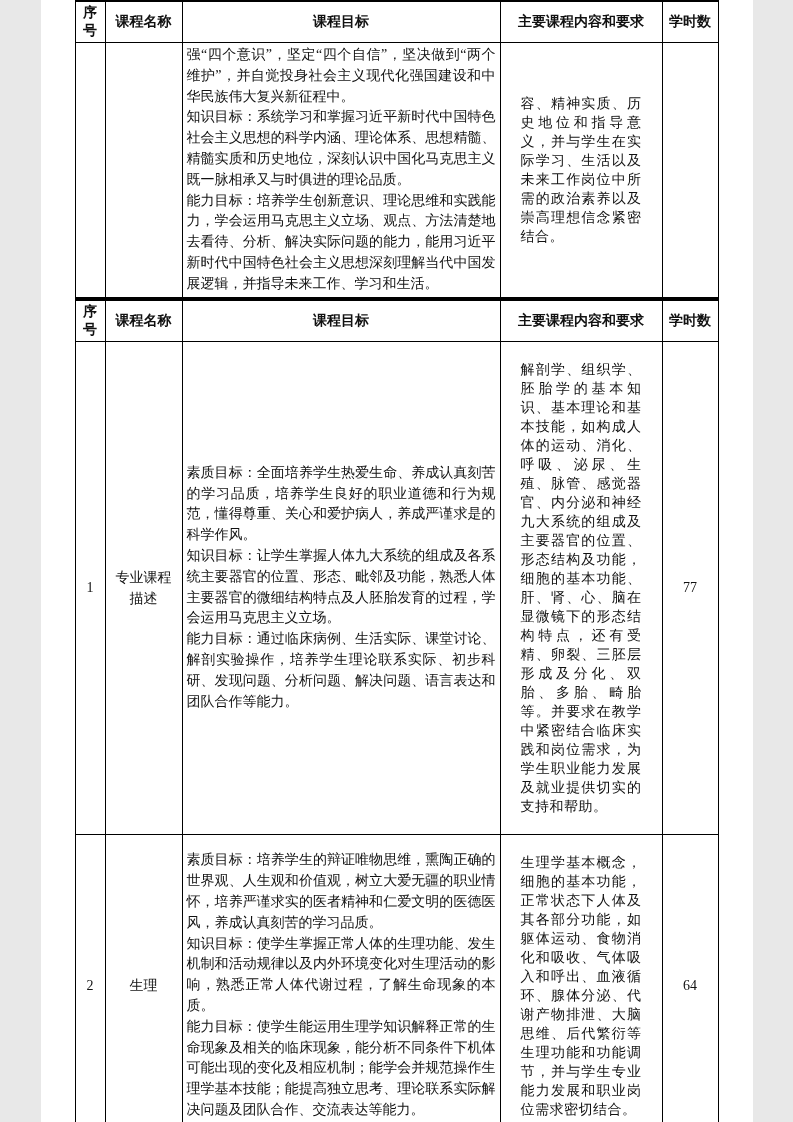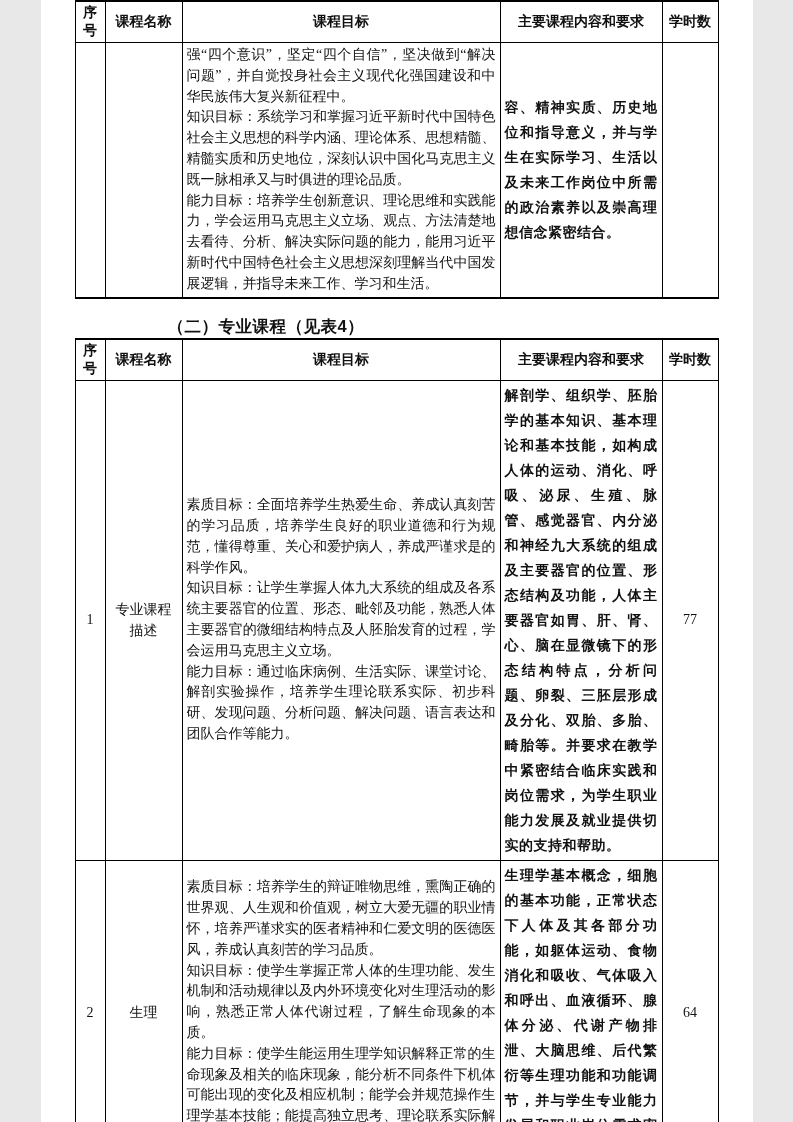--- a/index.html
+++ b/index.html
@@ -35,21 +35,21 @@
   .t1 { margin-top: 97px; }
   .t1 tr.body-row { height: 236px; }
   .t2 { margin-top: 8px; }
   .t2 tr.row-1 { height: 314px; }
   .t2 tr.row-2 { height: 232px; }
   .c-seq, .c-hours { text-align: center; }
   .c-name { text-align: center; line-height: 21px; }
   .c-obj { padding: 4px 7px; }
   .c-obj p { margin: 0; text-align: justify; line-height: 20.8px; }
   .c-cont { padding: 3px 8px; }
-  .c-cont p { margin: 0; text-align: justify; line-height: 25px; letter-spacing: 0.5px; font-weight: bold; }
+  .c-cont p { margin: 16px; text-align: justify; line-height: 19px; letter-spacing: 0.5px; }
   .va-top { vertical-align: top; }
   .va-mid { vertical-align: middle; }
   .section-heading {
     margin: 17px 0 0 127px;
     font-family: "Liberation Sans", "DejaVu Sans", sans-serif;
     font-weight: bold;
     font-size: 16.5px;
     letter-spacing: 0.5px;
   }
   .table-caption {
@@ -78,33 +78,32 @@
       <th>序号</th>
       <th>课程名称</th>
       <th>课程目标</th>
       <th>主要课程内容和要求</th>
       <th>学时数</th>
     </tr>
     <tr class="body-row">
       <td class="c-seq"></td>
       <td class="c-name"></td>
       <td class="c-obj va-top">
-        <p>强“四个意识”，坚定“四个自信”，坚决做到“解决问题”，并自觉投身社会主义现代化强国建设和中华民族伟大复兴新征程中。</p>
+        <p>强“四个意识”，坚定“四个自信”，坚决做到“两个维护”，并自觉投身社会主义现代化强国建设和中华民族伟大复兴新征程中。</p>
         <p>知识目标：系统学习和掌握习近平新时代中国特色社会主义思想的科学内涵、理论体系、思想精髓、精髓实质和历史地位，深刻认识中国化马克思主义既一脉相承又与时俱进的理论品质。</p>
         <p>能力目标：培养学生创新意识、理论思维和实践能力，学会运用马克思主义立场、观点、方法清楚地去看待、分析、解决实际问题的能力，能用习近平新时代中国特色社会主义思想深刻理解当代中国发展逻辑，并指导未来工作、学习和生活。</p>
       </td>
       <td class="c-cont va-top">
         <p>容、精神实质、历史地位和指导意义，并与学生在实际学习、生活以及未来工作岗位中所需的政治素养以及崇高理想信念紧密结合。</p>
       </td>
       <td class="c-hours"></td>
     </tr>
   </tbody>
     </table>
 
-  <div class="section-heading">（二）专业课程（见表4）</div>
 
 
   <table class="course-table t2">
     <colgroup>
       <col style="width:30px">
         <col style="width:77px">
         <col style="width:318px">
         <col style="width:162px">
         <col style="width:56px">
     </colgroup>
@@ -118,21 +117,21 @@
     </tr>
     <tr class="row-1">
       <td class="c-seq">1</td>
       <td class="c-name">专业课程描述</td>
       <td class="c-obj va-mid">
         <p>素质目标：全面培养学生热爱生命、养成认真刻苦的学习品质，培养学生良好的职业道德和行为规范，懂得尊重、关心和爱护病人，养成严谨求是的科学作风。</p>
         <p>知识目标：让学生掌握人体九大系统的组成及各系统主要器官的位置、形态、毗邻及功能，熟悉人体主要器官的微细结构特点及人胚胎发育的过程，学会运用马克思主义立场。</p>
         <p>能力目标：通过临床病例、生活实际、课堂讨论、解剖实验操作，培养学生理论联系实际、初步科研、发现问题、分析问题、解决问题、语言表达和团队合作等能力。</p>
       </td>
       <td class="c-cont va-top">
-        <p>解剖学、组织学、胚胎学的基本知识、基本理论和基本技能，如构成人体的运动、消化、呼吸、泌尿、生殖、脉管、感觉器官、内分泌和神经九大系统的组成及主要器官的位置、形态结构及功能，人体主要器官如胃、肝、肾、心、脑在显微镜下的形态结构特点，分析问题、卵裂、三胚层形成及分化、双胎、多胎、畸胎等。并要求在教学中紧密结合临床实践和岗位需求，为学生职业能力发展及就业提供切实的支持和帮助。</p>
+        <p>解剖学、组织学、胚胎学的基本知识、基本理论和基本技能，如构成人体的运动、消化、呼吸、泌尿、生殖、脉管、感觉器官、内分泌和神经九大系统的组成及主要器官的位置、形态结构及功能，细胞的基本功能、肝、肾、心、脑在显微镜下的形态结构特点，还有受精、卵裂、三胚层形成及分化、双胎、多胎、畸胎等。并要求在教学中紧密结合临床实践和岗位需求，为学生职业能力发展及就业提供切实的支持和帮助。</p>
       </td>
       <td class="c-hours">77</td>
     </tr>
     <tr class="row-2">
       <td class="c-seq">2</td>
       <td class="c-name">生理</td>
       <td class="c-obj va-top">
         <p>素质目标：培养学生的辩证唯物思维，熏陶正确的世界观、人生观和价值观，树立大爱无疆的职业情怀，培养严谨求实的医者精神和仁爱文明的医德医风，养成认真刻苦的学习品质。</p>
         <p>知识目标：使学生掌握正常人体的生理功能、发生机制和活动规律以及内外环境变化对生理活动的影响，熟悉正常人体代谢过程，了解生命现象的本质。</p>
         <p>能力目标：使学生能运用生理学知识解释正常的生命现象及相关的临床现象，能分析不同条件下机体可能出现的变化及相应机制；能学会并规范操作生理学基本技能；能提高独立思考、理论联系实际解决问题及团队合作、交流表达等能力。</p>

